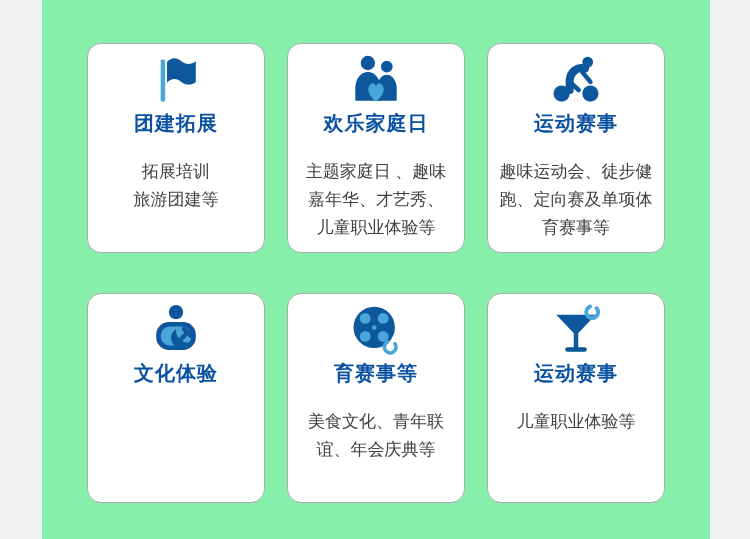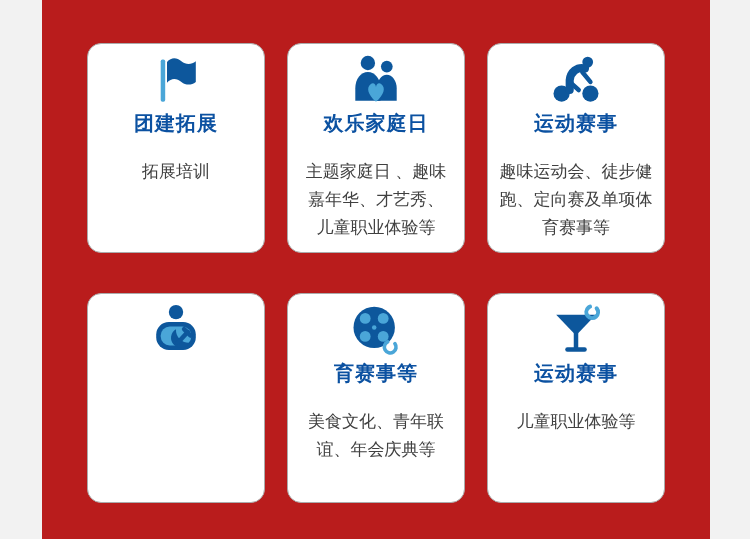--- a/index.html
+++ b/index.html
@@ -10,21 +10,21 @@
     width: 750px;
     height: 539px;
     background: #f2f2f2;
     font-family: "Liberation Sans", "DejaVu Sans", sans-serif;
     overflow: hidden;
   }
   .content {
     margin-left: 42px;
     width: 668px;
     height: 539px;
-    background: #b91c1c;
+    background: #86efac;
     box-sizing: border-box;
   }
   .grid {
     display: grid;
     grid-template-columns: repeat(3, 178px);
     gap: 40px 22px;
     padding: 43px 0 0 45px;
   }
   .card {
     width: 178px;
@@ -69,20 +69,21 @@
     <div class="card">
       <div class="icon-wrap">
         <svg width="54" height="54" viewBox="0 0 60 60">
           <rect x="13" y="6" width="5" height="47" rx="2" fill="#4aa6d8"></rect>
           <path d="M20 9 C25 3 31 4 36 8 C41 12 47 12 52 8 L52 31 C47 35 41 35 36 31 C31 27 25 26 20 32 Z" fill="#0d579c"></path>
         </svg>
       </div>
       <div class="card-title">团建拓展</div>
       <div class="card-desc">
         <div>拓展培训</div>
+        <div>旅游团建等</div>
       </div>
     </div>
 
     <div class="card">
       <div class="icon-wrap">
         <svg width="54" height="54" viewBox="0 0 60 60">
           <circle cx="21" cy="10" r="8" fill="#0d579c"></circle>
           <circle cx="42" cy="14" r="6.5" fill="#0d579c"></circle>
           <path d="M21 20 C13 20 7 28 7 38 L7 52 L35 52 L35 38 C35 28 29 20 21 20 Z" fill="#0d579c"></path>
           <path d="M42 23 C36 23 31 30 31 38 L31 52 L53 52 L53 38 C53 30 48 23 42 23 Z" fill="#0d579c"></path>
@@ -120,20 +121,21 @@
       <div class="icon-wrap">
         <svg width="54" height="54" viewBox="0 0 60 60">
           <circle cx="30" cy="9" r="8" fill="#0d579c"></circle>
           <rect x="8" y="20" width="44" height="31" rx="14" fill="#0d579c"></rect>
           <rect x="13" y="25" width="34" height="21" rx="10" fill="#4aa6d8"></rect>
           <path d="M30 28 A11 11 0 1 0 45 43 A14 14 0 0 1 30 28 Z" fill="#0d579c"></path>
           <path d="M32 43 L43 31" stroke="#0d579c" stroke-width="5" fill="none" stroke-linecap="round"></path>
           <path d="M39 28 L46 35" stroke="#0d579c" stroke-width="5" fill="none" stroke-linecap="round"></path>
         </svg>
       </div>
+      <div class="card-title">文化体验</div>
     </div>
 
     <div class="card">
       <div class="icon-wrap">
         <svg width="54" height="54" viewBox="0 0 60 60">
           <circle cx="28" cy="26" r="23" fill="#0d579c"></circle>
           <circle cx="18" cy="16" r="6" fill="#4aa6d8"></circle>
           <circle cx="38" cy="16" r="6" fill="#4aa6d8"></circle>
           <circle cx="18" cy="36" r="6" fill="#4aa6d8"></circle>
           <circle cx="38" cy="36" r="6" fill="#4aa6d8"></circle>

